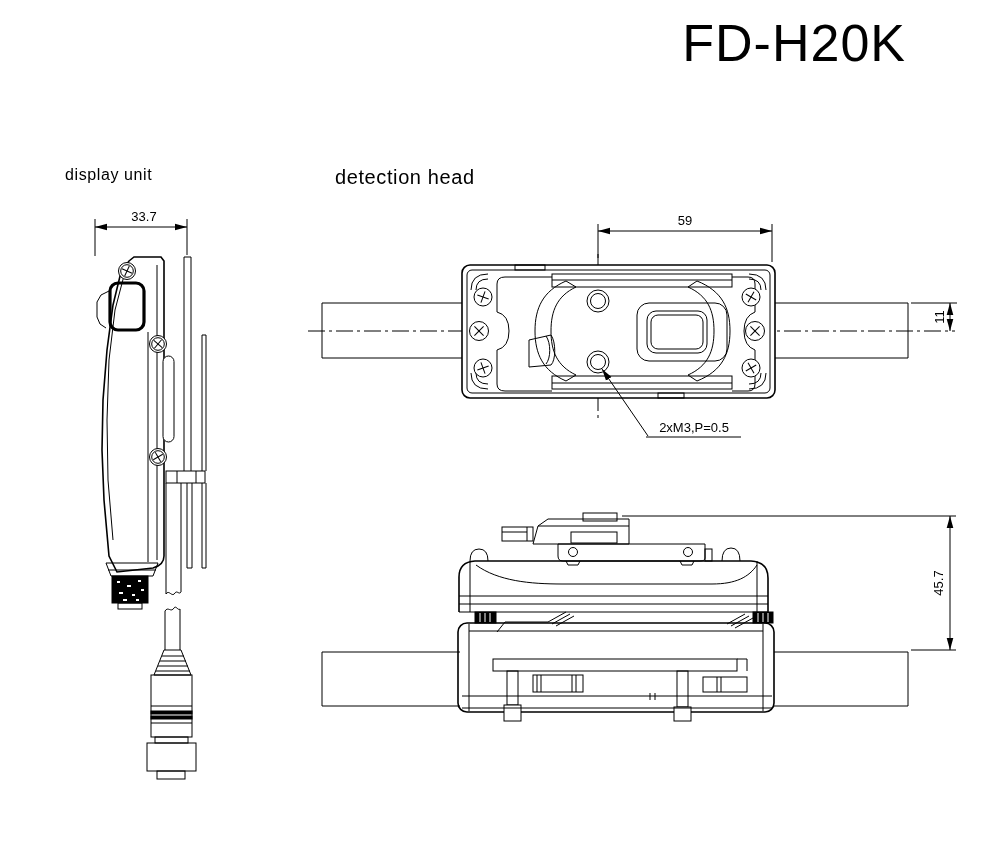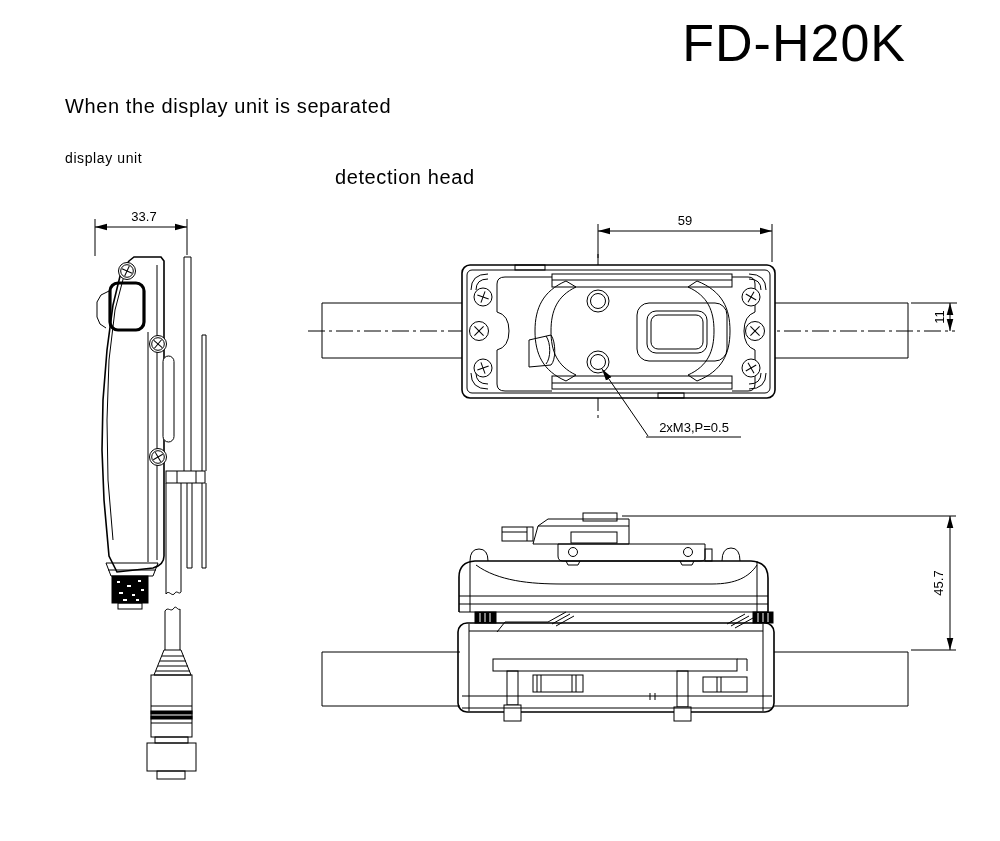--- a/index.html
+++ b/index.html
@@ -1,42 +1,41 @@
 <!DOCTYPE html>
 <html><head>
 <meta charset="utf-8">
 <style>
   * { margin:0; padding:0; box-sizing:border-box; }
   html,body { background:#ffffff; }
   body { width:1000px; height:841px; font-family:"Liberation Sans", sans-serif; color:#000; }
   .page { position:relative; width:1000px; height:841px; background:#fff; overflow:hidden; }
   .title { position:absolute; top:13px; right:94px; font-size:52px; letter-spacing:1px; white-space:nowrap; }
   .subtitle { position:absolute; top:95px; left:65px; font-size:20px; letter-spacing:0.6px; white-space:nowrap; }
-  .label-du { position:absolute; top:150px; left:65px; font-size:14px; letter-spacing:0.6px; white-space:nowrap; }
+  .label-du { position:absolute; top:166px; left:65px; font-size:16px; letter-spacing:0.6px; white-space:nowrap; }
   .label-dh { position:absolute; top:166px; left:335px; font-size:20px; letter-spacing:0.6px; white-space:nowrap;text-align:center; }
   svg.canvas { position:absolute; top:0; left:0; }
   svg.canvas path, svg.canvas line, svg.canvas rect, svg.canvas circle, svg.canvas polyline {
     stroke:#000; fill:none; stroke-width:1; }
   svg.canvas .o { stroke-width:1.6; }
   svg.canvas .boot { stroke-width:3.2; }
   svg.canvas .blk { fill:#000; stroke:#000; }
   svg.canvas .wf { fill:#fff; }
   svg.canvas .spk { fill:#fff; stroke:none; }
   svg.canvas .wln { stroke:#fff; }
   svg.canvas .cl { stroke-dasharray:17 4 3 4; }
   svg.canvas text { stroke:none; fill:#000; font-size:13px; font-family:"Liberation Sans", sans-serif; }
   #arr path { fill:#000; stroke:none; }
 </style>
 </head>
 <body>
 
 <div class="page">
 
   <div class="title">FD-H20K</div>
-  <div class="subtitle">When the display unit is separated</div>
   <div class="label-du">display unit</div>
   <div class="label-dh">detection head</div>
 
   <svg class="canvas" width="1000" height="841" viewBox="0 0 1000 841">
     <defs>
       <marker id="arr" viewBox="0 0 12 8" refX="12" refY="4" markerWidth="12" markerHeight="8" markerUnits="userSpaceOnUse" orient="auto-start-reverse">
         <path d="M0,0.7 L12,4 L0,7.3 Z"></path>
       </marker>
     </defs>
 

